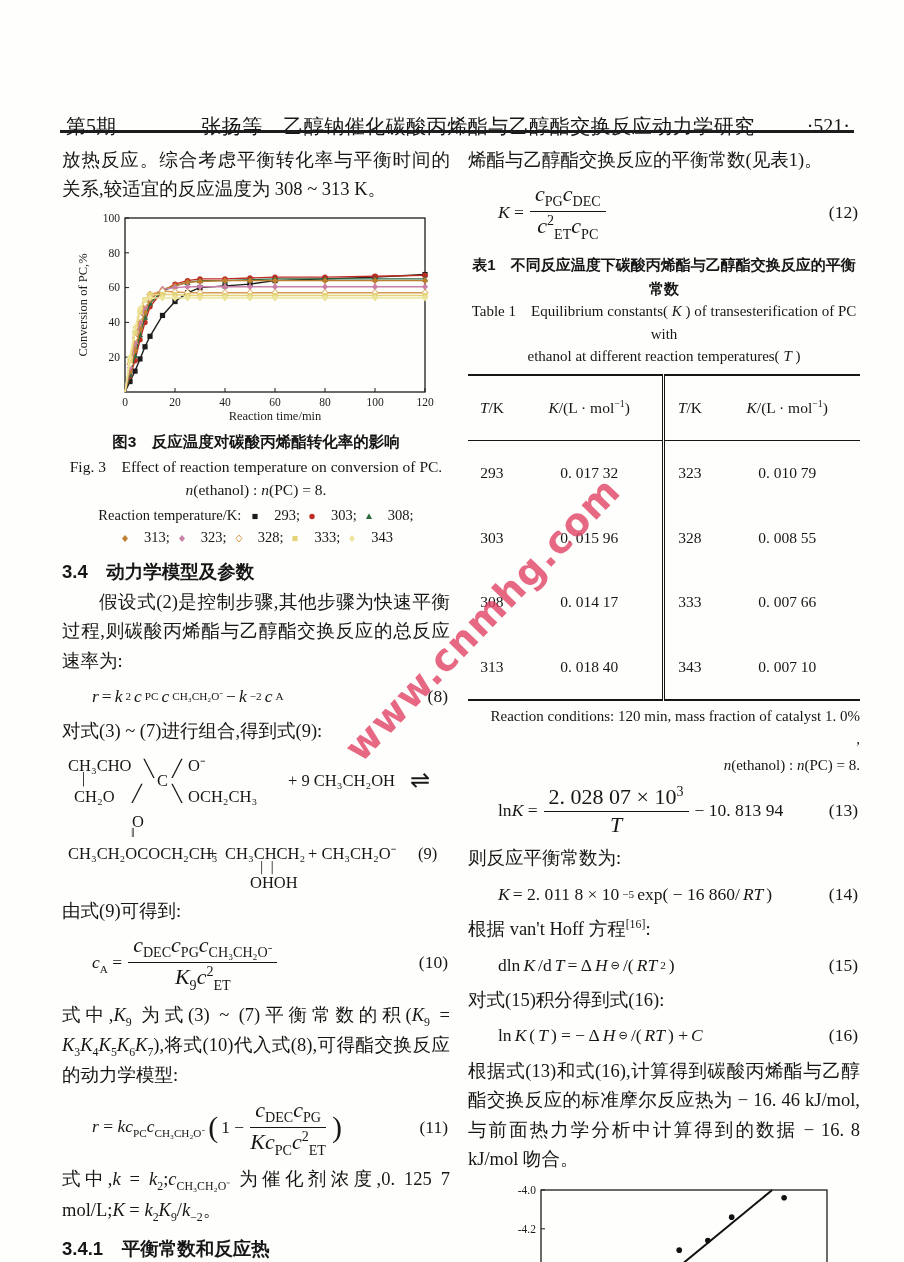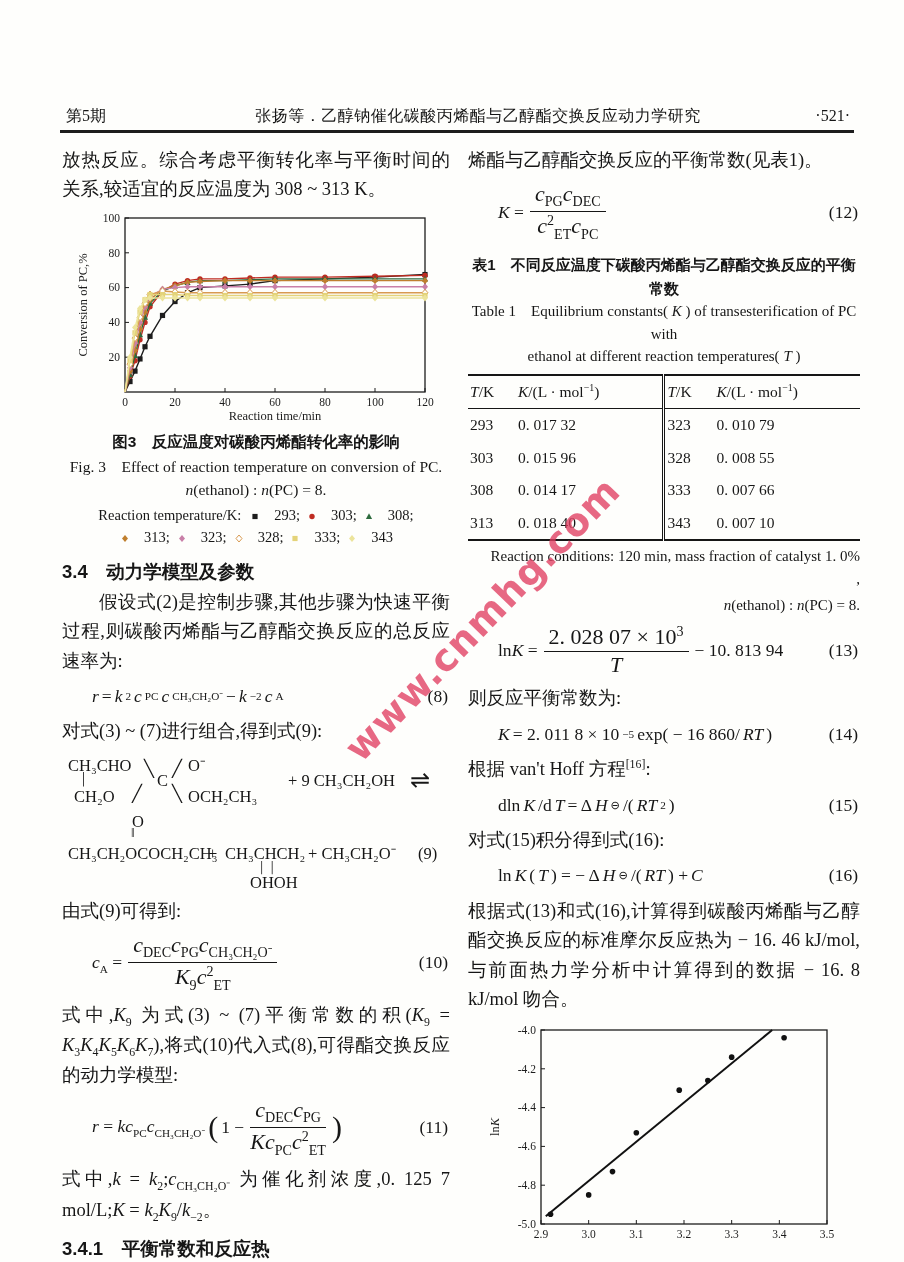--- a/index.html
+++ b/index.html
@@ -1,19 +1,19 @@
 <!DOCTYPE html>
 <html><head>
 <meta charset="utf-8">
 <style>
   html,body{margin:0;padding:0;}
   body{width:904px;height:1262px;background:#fefefc;position:relative;overflow:hidden;
        font-family:"Liberation Serif",serif;color:#161616;}
   
-  .hdr{position:absolute;top:106px;left:66px;right:54px;display:flex;align-items:baseline;font-size:16px;}
+  .hdr{position:absolute;top:113px;left:66px;right:54px;display:flex;align-items:baseline;font-size:20px;}
   .hdr .issue{width:120px;}
   .hdr .rtitle{flex:1;text-align:center;letter-spacing:.5px;}
   .hdr .pageno{width:80px;text-align:right;}
   .hdr-rule{position:absolute;top:130px;left:60px;right:50px;border-top:3px solid #1d1d1d;}
   
   .col{position:absolute;top:146px;font-size:18.5px;line-height:1.58;text-align:justify;}
   .col-left{left:62px;width:388px;}
   .col-right{left:468px;width:392px;}
   p{margin:0;}
   .indent{text-indent:2em;}
@@ -33,21 +33,21 @@
   .caption-en{font-size:15.5px;text-align:center;line-height:1.5;text-indent:0;}
   .fig3-legend{font-size:14.5px;margin-top:4px;}
   .legend-row{display:flex;justify-content:center;align-items:center;gap:6px;line-height:1.5;}
   .legend-item{display:inline-flex;align-items:center;gap:12px;}
   .legend-intro{margin-right:2px;}
   
   .t1-title-zh{font-family:"Liberation Sans",sans-serif;font-weight:bold;font-size:15px;text-align:center;margin-top:10px;}
   .t1-title-en{font-size:15px;text-align:center;line-height:1.5;}
   table.t1{border-collapse:collapse;width:100%;margin-top:6px;border-top:2.6px solid #161616;border-bottom:2.6px solid #161616;font-size:15.5px;}
   table.t1 th{border-bottom:1.6px solid #161616;font-weight:normal;}
-  table.t1 th,table.t1 td{padding:4px 2px;}
+  table.t1 th,table.t1 td{padding:20px 2px;text-align:center;}
   table.t1 th:nth-child(3),table.t1 td:nth-child(3){border-left:3.5px double #161616;}
   .t1-foot{font-size:15px;line-height:1.5;text-align:right;margin-top:4px;}
   .t1-foot.first{text-indent:1.5em;}
   
   .chem{position:relative;height:142px;font-size:16.5px;margin:6px 0 2px 0;}
   .chem span{position:absolute;white-space:nowrap;}
   
   .watermark{position:absolute;left:298px;top:606px;width:352px;text-align:center;
     font-family:"DejaVu Sans",sans-serif;font-weight:bold;font-size:38px;letter-spacing:1px;
     color:rgba(224,62,96,0.78);transform:rotate(-46deg);pointer-events:none;z-index:5;}

